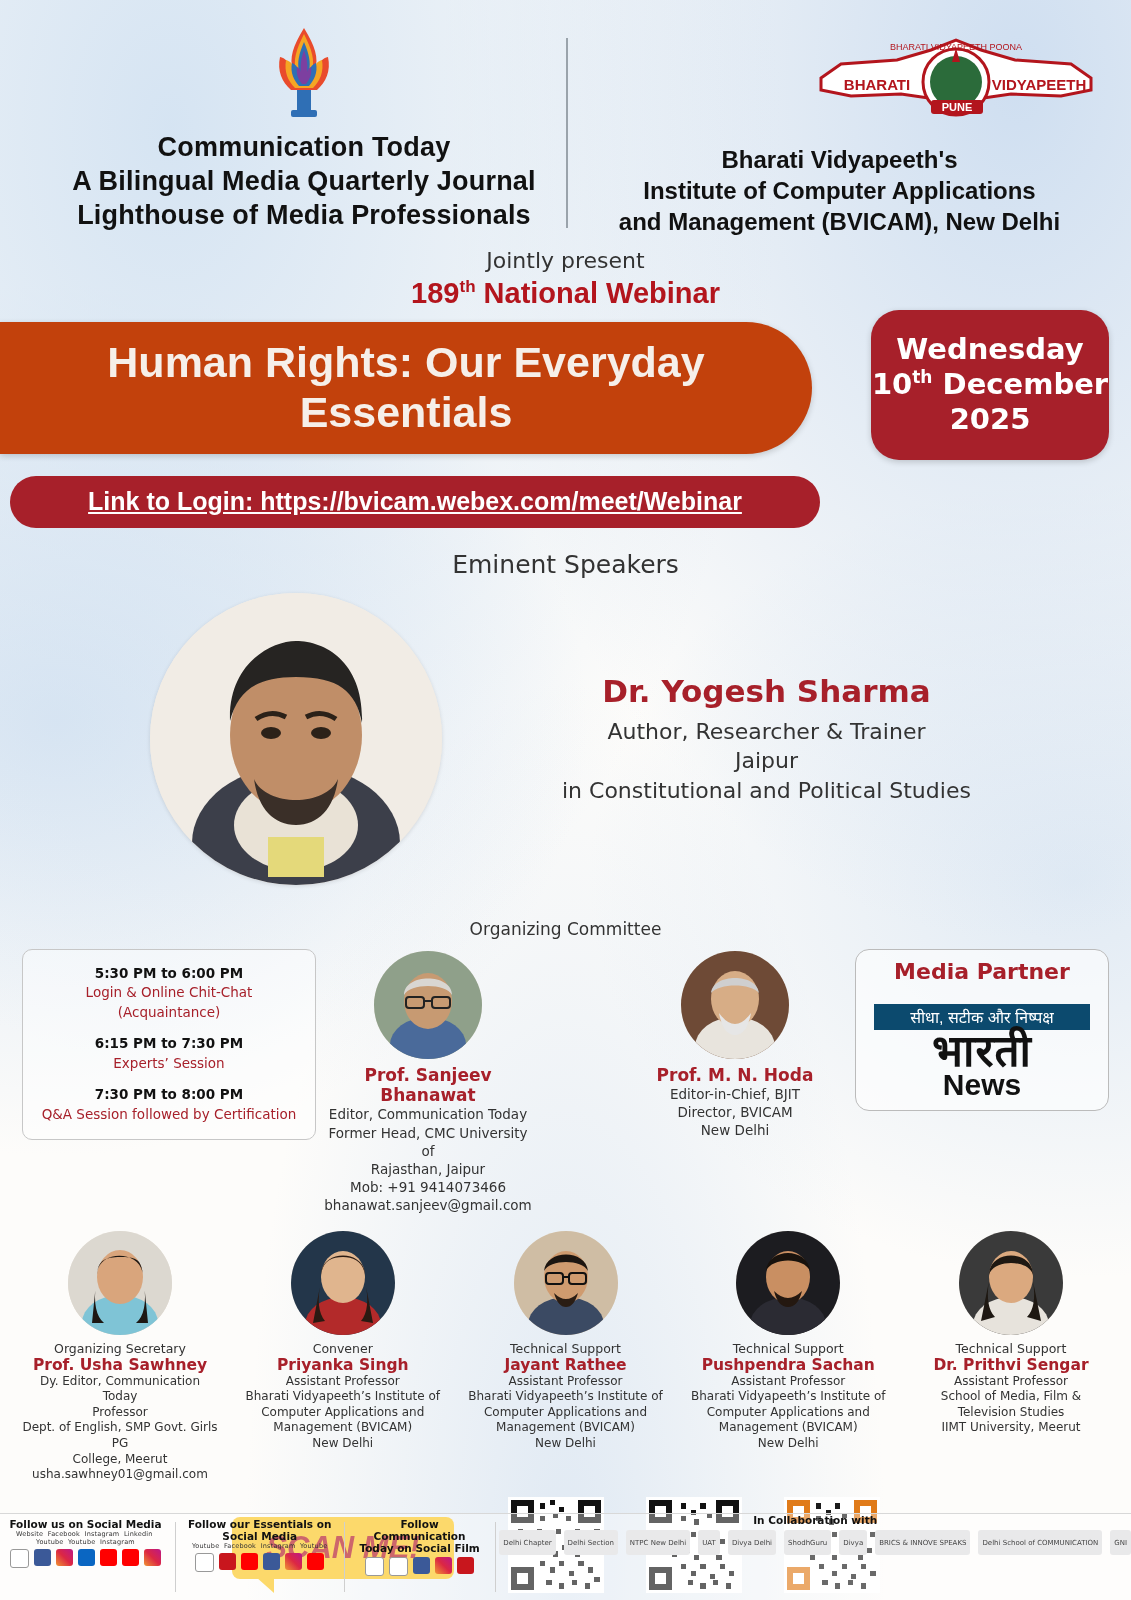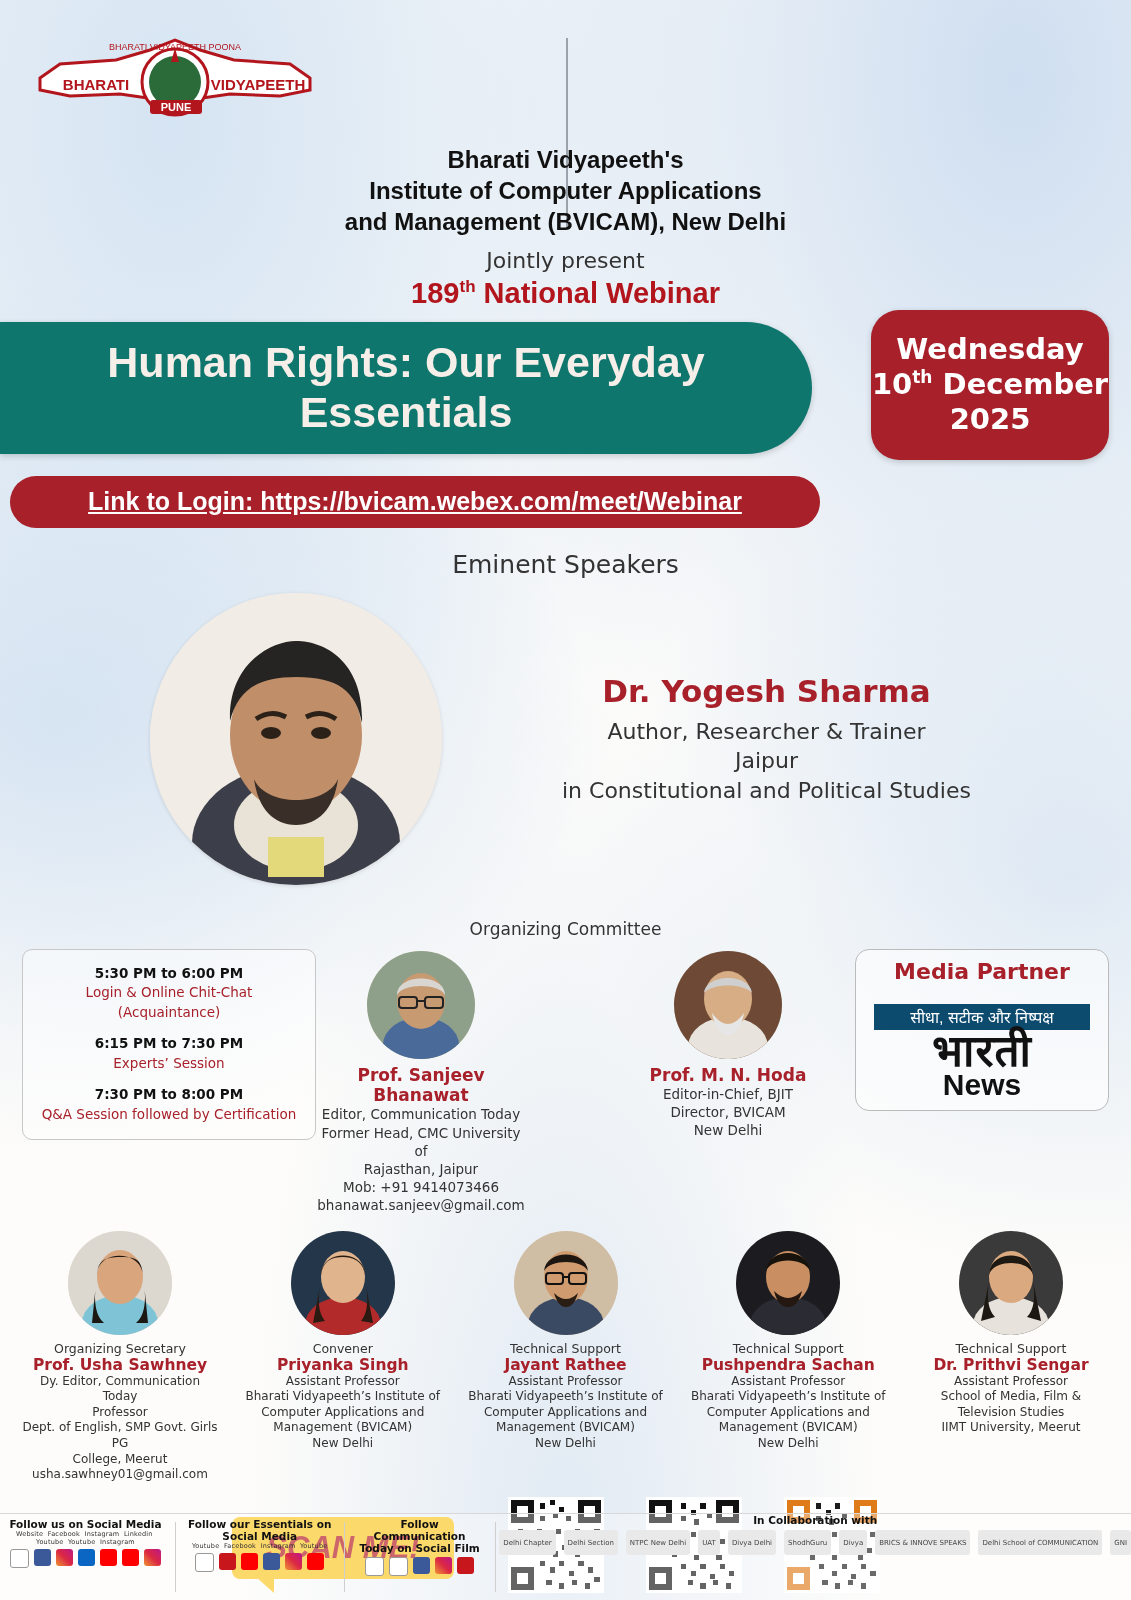--- a/index.html
+++ b/index.html
@@ -20,33 +20,33 @@
 
   
   .header{display:flex;align-items:flex-start;padding:24px 30px 0 30px;}
   .hleft{flex:0 0 548px;text-align:center;position:relative;}
   .hright{flex:1;text-align:center;position:relative;padding-top:8px;}
   .vdivider{position:absolute;left:566px;top:38px;width:2px;height:190px;background:#9aa3ab;}
 
   .flame{height:100px;display:flex;justify-content:center;align-items:flex-end;margin-bottom:6px;}
   .ct-title{font-weight:bold;font-size:27px;line-height:1.26;color:#111;letter-spacing:.2px;}
 
-  .bv-logo{height:108px;display:flex;justify-content:flex-start;align-items:center;}
+  .bv-logo{height:108px;display:flex;justify-content:flex-end;align-items:center;}
   .bv-title{font-weight:bold;font-size:24px;line-height:1.3;color:#111;margin-top:4px;}
 
   .jointly{text-align:center;font-size:22px;color:#333;margin-top:10px;font-family:"DejaVu Sans",sans-serif;}
   .webinar-no{text-align:center;font-size:29px;font-weight:bold;color:#b3151d;margin-top:4px;}
   .webinar-no .sup{font-size:17px;vertical-align:super;}
   .webinar-no .black{color:#b3151d;}
 
   
   .bandrow{position:relative;margin-top:12px;height:148px;}
   .titleband{
     position:absolute;left:0;top:0;width:812px;height:132px;
-    background:#0f766e;border-radius:0 66px 66px 0;
+    background:#c2410c;border-radius:0 66px 66px 0;
     display:flex;align-items:center;justify-content:flex-end;
     box-shadow:0 2px 6px rgba(0,0,0,.18);
   }
   .titleband h1{
     margin:0;color:#f6efe9;font-size:43px;font-weight:bold;line-height:1.15;text-align:center;padding:0 42px;
   }
   .datebox{
     position:absolute;right:22px;top:-12px;width:238px;height:150px;
     background:#a7202a;border-radius:28px;color:#fff;
     display:flex;flex-direction:column;align-items:center;justify-content:center;
@@ -80,21 +80,21 @@
   .oc-row{display:flex;margin-top:10px;padding:0 22px;align-items:flex-start;}
   .schedule{
     width:272px;border:1px solid #c7c7c7;border-radius:10px;background:rgba(255,255,255,.45);
     padding:14px 10px;text-align:center;font-size:13.5px;color:#333;line-height:1.45;
     font-family:"DejaVu Sans",sans-serif;
   }
   .schedule .t{font-weight:bold;color:#111;}
   .schedule .d{color:#a7202a;margin-bottom:12px;}
   .schedule .d.last{margin-bottom:0;}
 
-  .chairs{flex:1;display:flex;justify-content:flex-start;gap:97px;padding-top:2px;}
+  .chairs{flex:1;display:flex;justify-content:center;gap:97px;padding-top:2px;}
   .chair{width:210px;text-align:center;}
   .chair .ph{width:108px;height:108px;border-radius:50%;margin:0 auto 6px;overflow:hidden;
     background:linear-gradient(170deg,#efe9e2,#ded5c9);position:relative;}
   .chair .nm{font-size:17px;font-weight:bold;color:#a7202a;font-family:"DejaVu Sans",sans-serif;line-height:1.2;}
   .chair .rl{font-size:13.5px;color:#333;line-height:1.35;font-family:"DejaVu Sans",sans-serif;}
 
   .media-partner{
     width:252px;height:160px;border:1px solid #bbb;border-radius:14px;background:rgba(255,255,255,.6);
     display:flex;flex-direction:column;align-items:center;justify-content:center;margin-left:8px;
   }
@@ -137,20 +137,37 @@
   .collab .logos{display:flex;gap:8px;justify-content:center;align-items:center;margin-top:4px;flex-wrap:nowrap;}
   .clogo{height:25px;border-radius:3px;background:#e9e9ea;display:flex;align-items:center;justify-content:center;
     font-size:7px;color:#444;padding:0 4px;font-family:"DejaVu Sans",sans-serif;white-space:nowrap;}
 </style>
 </head>
 <body>
 
 <div class="wrap">
 
   <div class="header">
+    <div class="hleft">
+      <div class="flame">
+        <svg width="110" height="100" viewBox="0 0 110 100">
+          <path d="M55 4 C44 22 40 34 44 46 C40 38 36 34 31 33 C28 47 33 58 42 66 L68 66 C77 58 82 47 79 33 C74 34 70 38 66 46 C70 34 66 22 55 4Z" fill="#e94b2c"></path>
+          <path d="M55 10 C47 26 44 36 47 47 C44 40 41 37 37 36 C35 48 39 57 46 64 L64 64 C71 57 75 48 73 36 C69 37 66 40 63 47 C66 36 63 26 55 10Z" fill="#f5a623"></path>
+          <path d="M55 18 C50 30 48 38 50 47 C48 42 46 40 43 39 C41 49 45 56 50 62 L60 62 C65 56 69 49 67 39 C64 40 62 42 60 47 C62 38 60 30 55 18Z" fill="#2f6fb5"></path>
+          <path d="M55 26 C52 35 51 41 52 48 C51 45 50 44 48 43 C47 50 49 55 53 60 L57 60 C61 55 63 50 62 43 C60 44 59 45 58 48 C59 41 58 35 55 26Z" fill="#7d3fa0"></path>
+          <rect x="48" y="66" width="14" height="20" fill="#2f6fb5"></rect>
+          <rect x="42" y="86" width="26" height="7" rx="2" fill="#2f6fb5"></rect>
+        </svg>
+      </div>
+      <div class="ct-title">
+        <div>Communication Today</div>
+        <div>A Bilingual Media Quarterly Journal</div>
+        <div>Lighthouse of Media Professionals</div>
+      </div>
+    </div>
 
     <div class="vdivider"></div>
 
     <div class="hright">
       <div class="bv-logo">
         <svg width="290" height="104" viewBox="0 0 290 104">
           <path d="M10 44 L30 30 L86 26 L120 16 L145 6 L170 16 L204 26 L260 30 L280 44 L280 56 L250 62 L200 60 L145 68 L90 60 L40 62 L10 56 Z" fill="#ffffff" stroke="#b3151d" stroke-width="3"></path>
           <circle cx="145" cy="48" r="33" fill="#ffffff" stroke="#b3151d" stroke-width="3"></circle>
           <circle cx="145" cy="48" r="26" fill="#2b6b3a"></circle>
           <path d="M141 28 l4 -14 l4 14 z" fill="#b3151d"></path>

